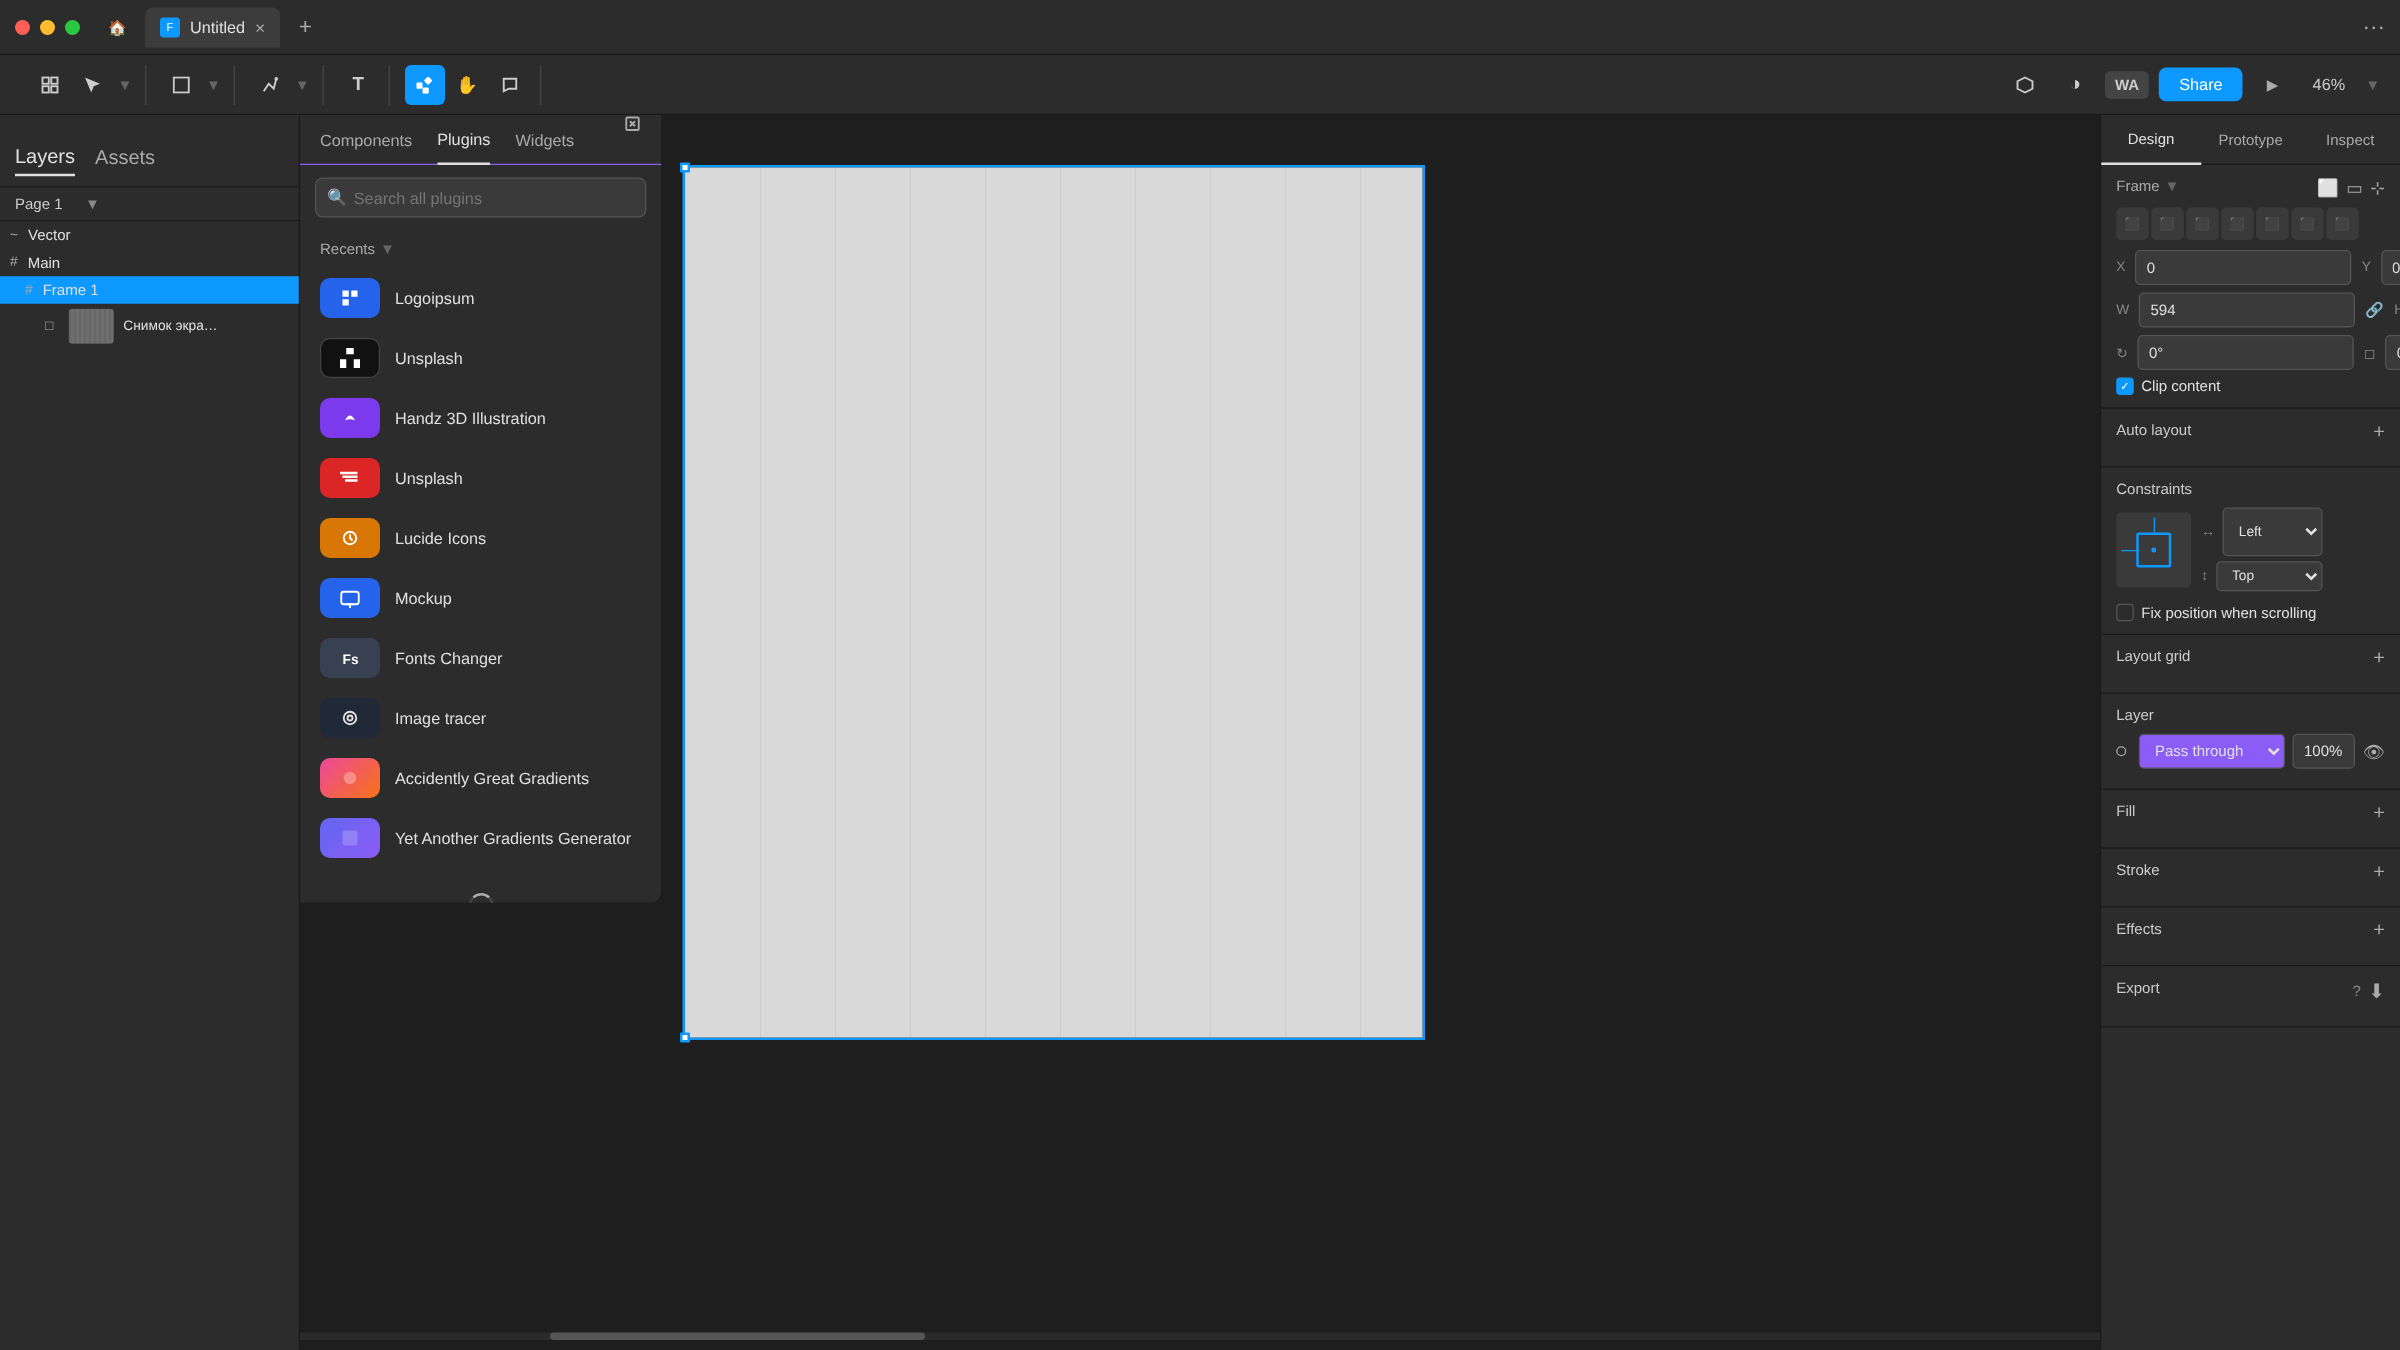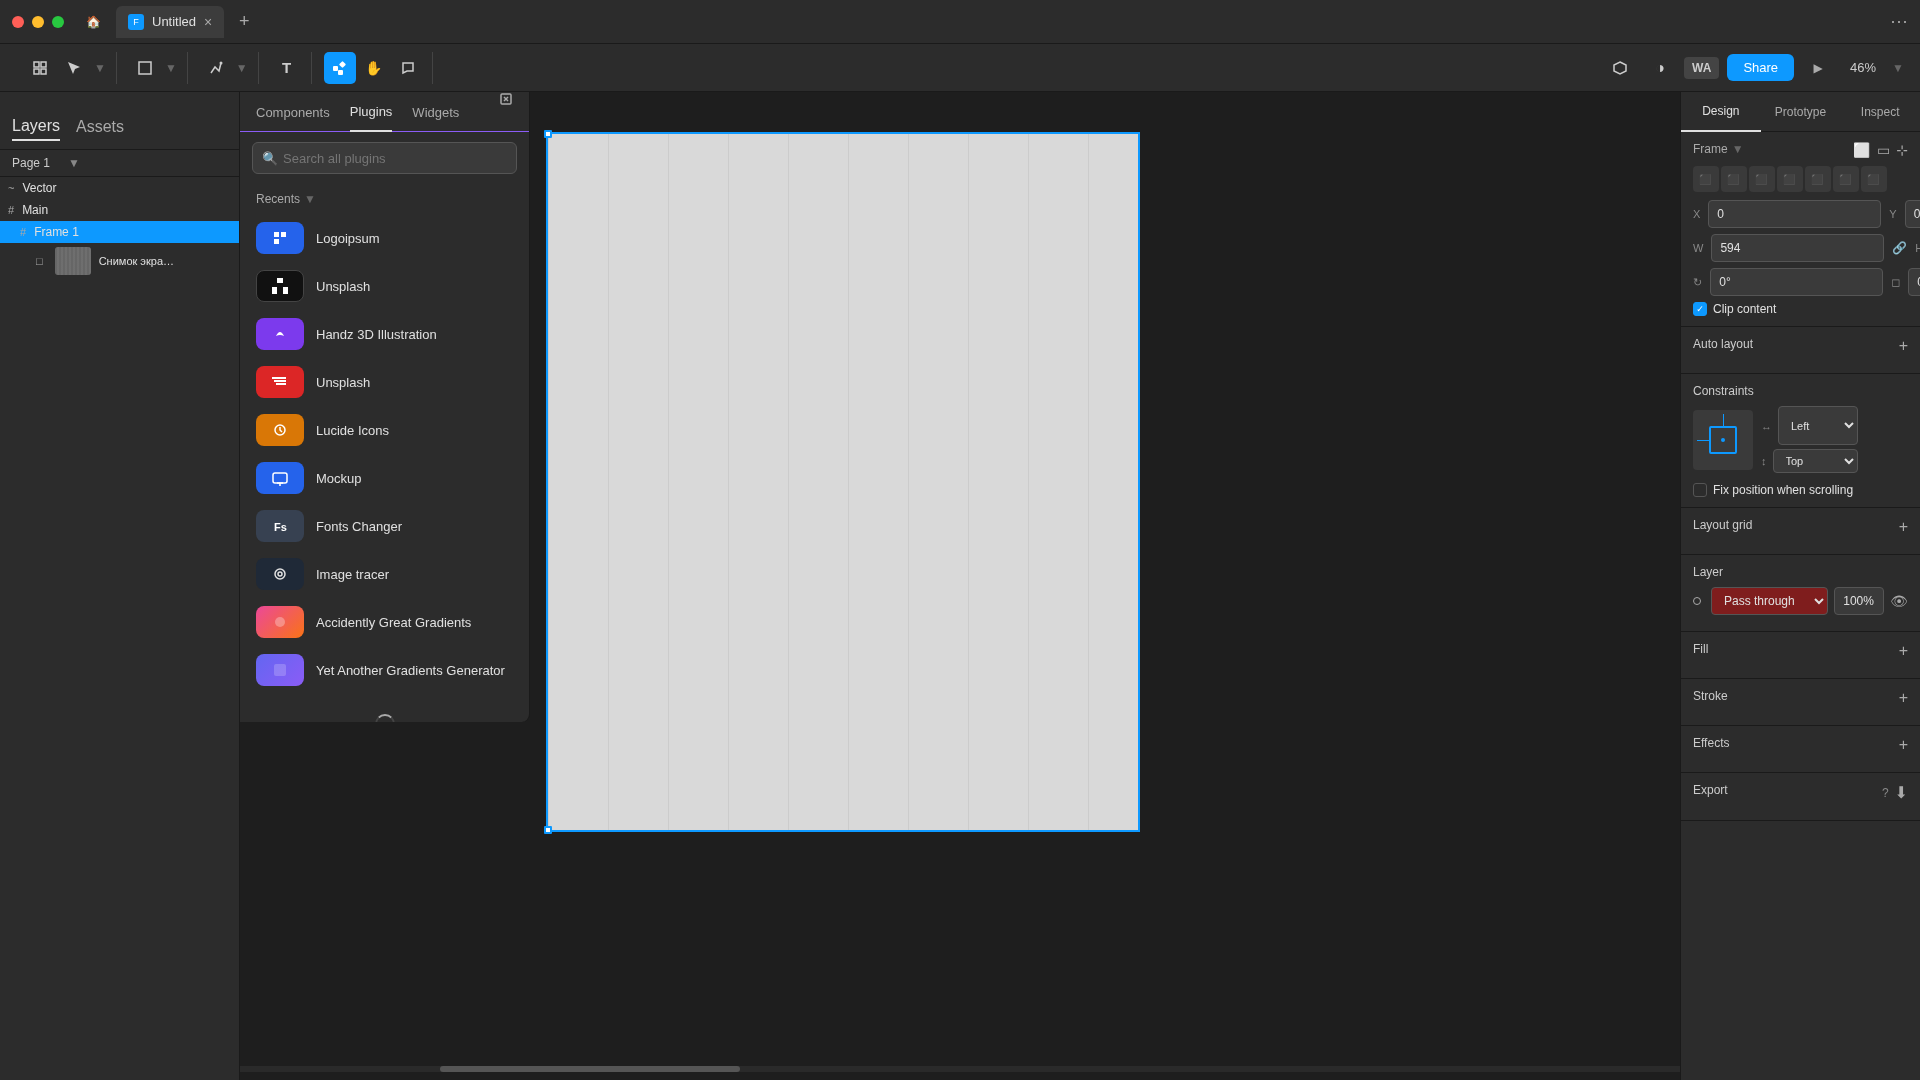--- a/index.html
+++ b/index.html
@@ -395,21 +395,21 @@
     }
     .layer-blend {
       display: flex;
       align-items: center;
       gap: 6px;
       margin-bottom: 6px;
     }
     .blend-select {
       flex: 1;
       height: 28px;
-      background: #7f1d1d;
+      background: #8b5cf6;
       border: 1px solid #555;
       border-radius: 4px;
       color: #e0e0e0;
       padding: 0 8px;
       font-size: 12px;
       outline: none;
     }
     .opacity-input {
       width: 50px;
       height: 28px;

